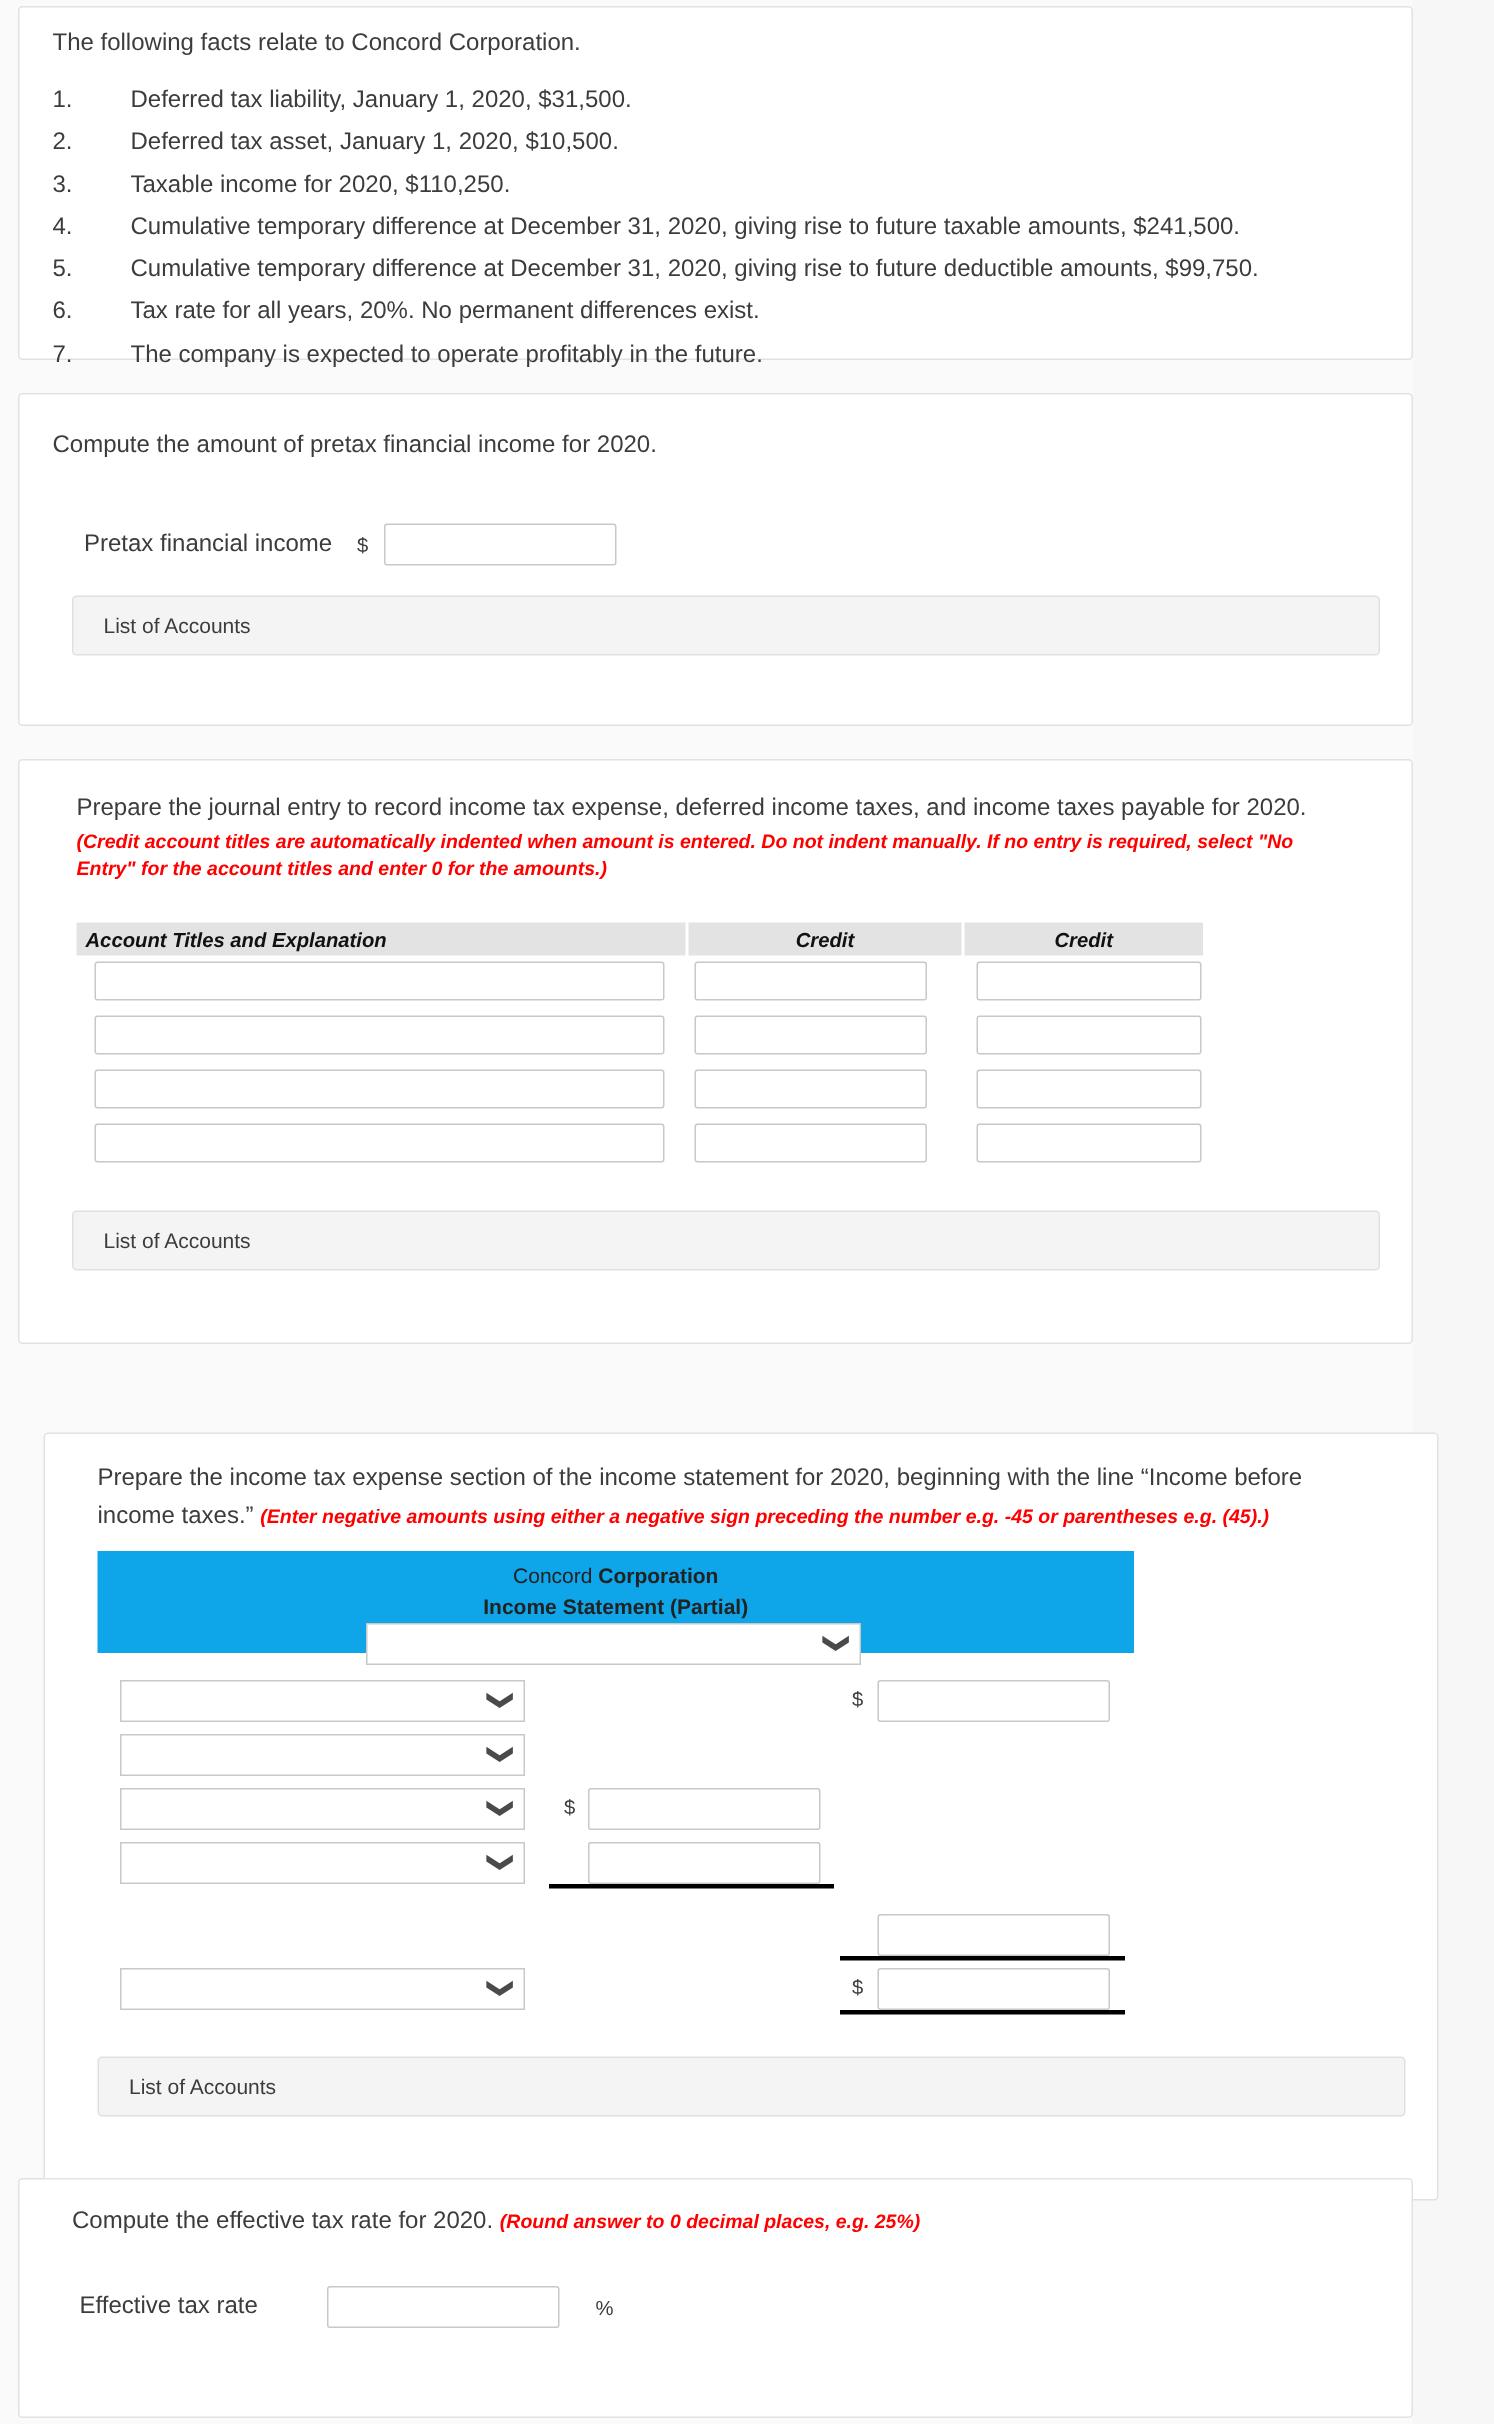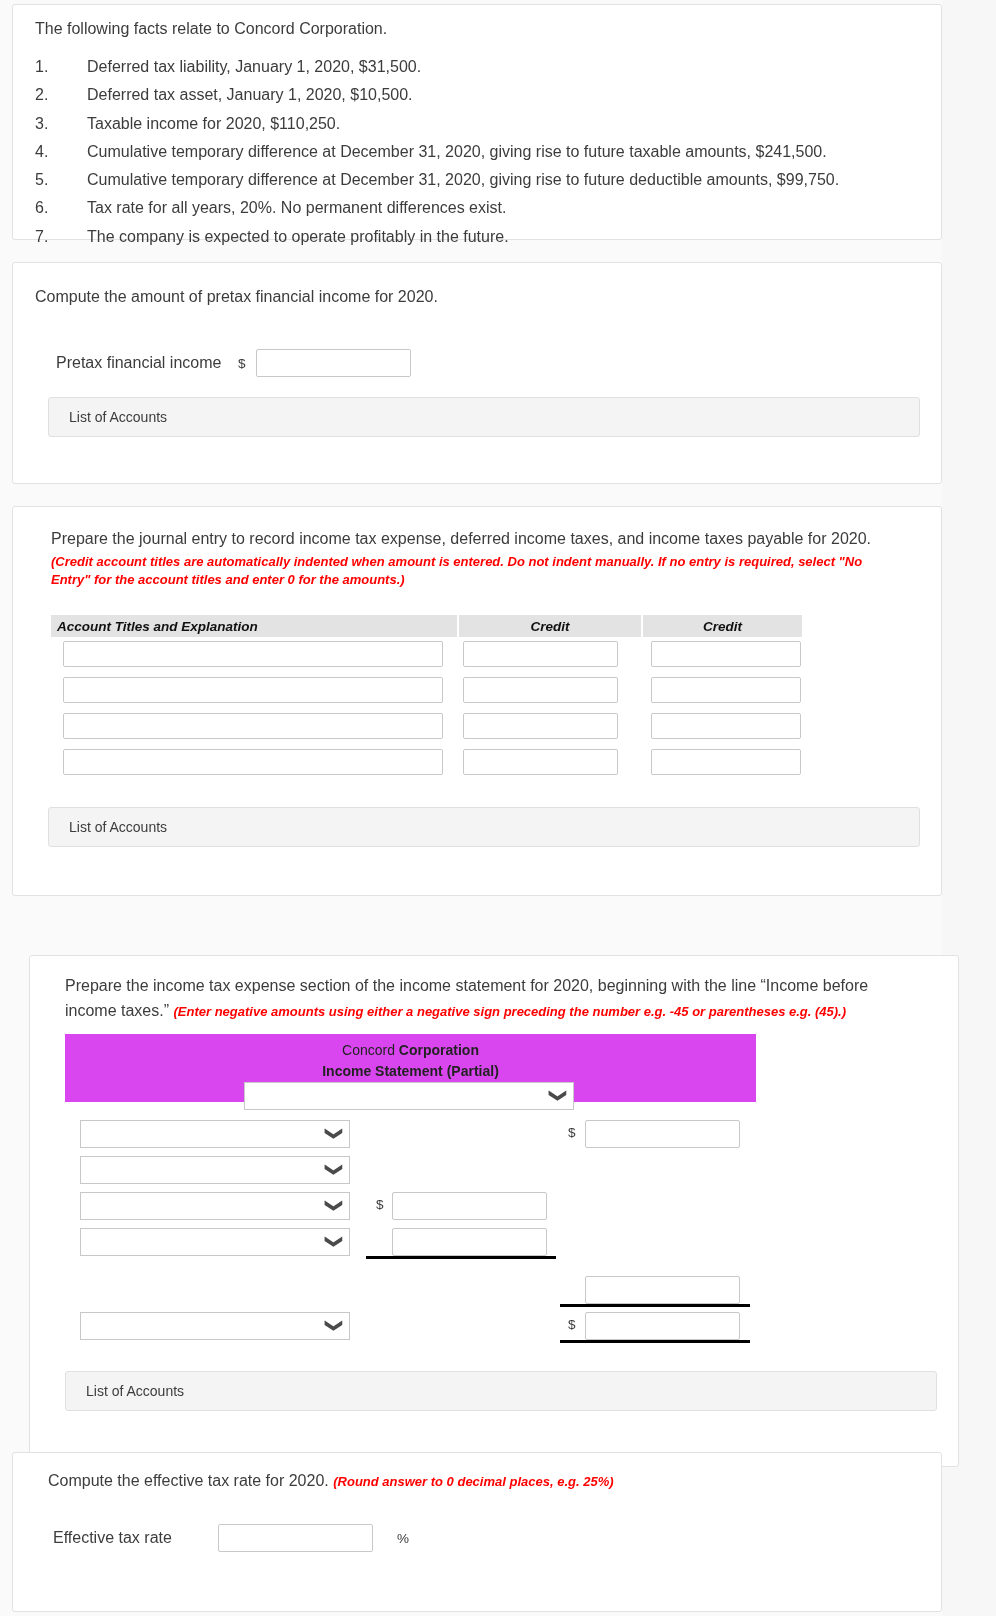--- a/index.html
+++ b/index.html
@@ -98,21 +98,21 @@
   .jt-acct { width: 380px; height: 26px; }
   .jt-deb  { width: 155px; height: 26px; margin-left: 20px; }
   .jt-cre  { width: 150px; height: 26px; margin-left: 33px; }
   
   .is-band {
     position: absolute;
     left: 35px;
     top: 78px;
     width: 691px;
     height: 68px;
-    background: #d946ef;
+    background: #0ea5e9;
   }
   .is-title {
     text-align: center;
     font-size: 14px;
     color: #222;
     padding-top: 6px;
     line-height: 1.5;
   }
   .is-title b { font-weight: bold; }
   .sel {

